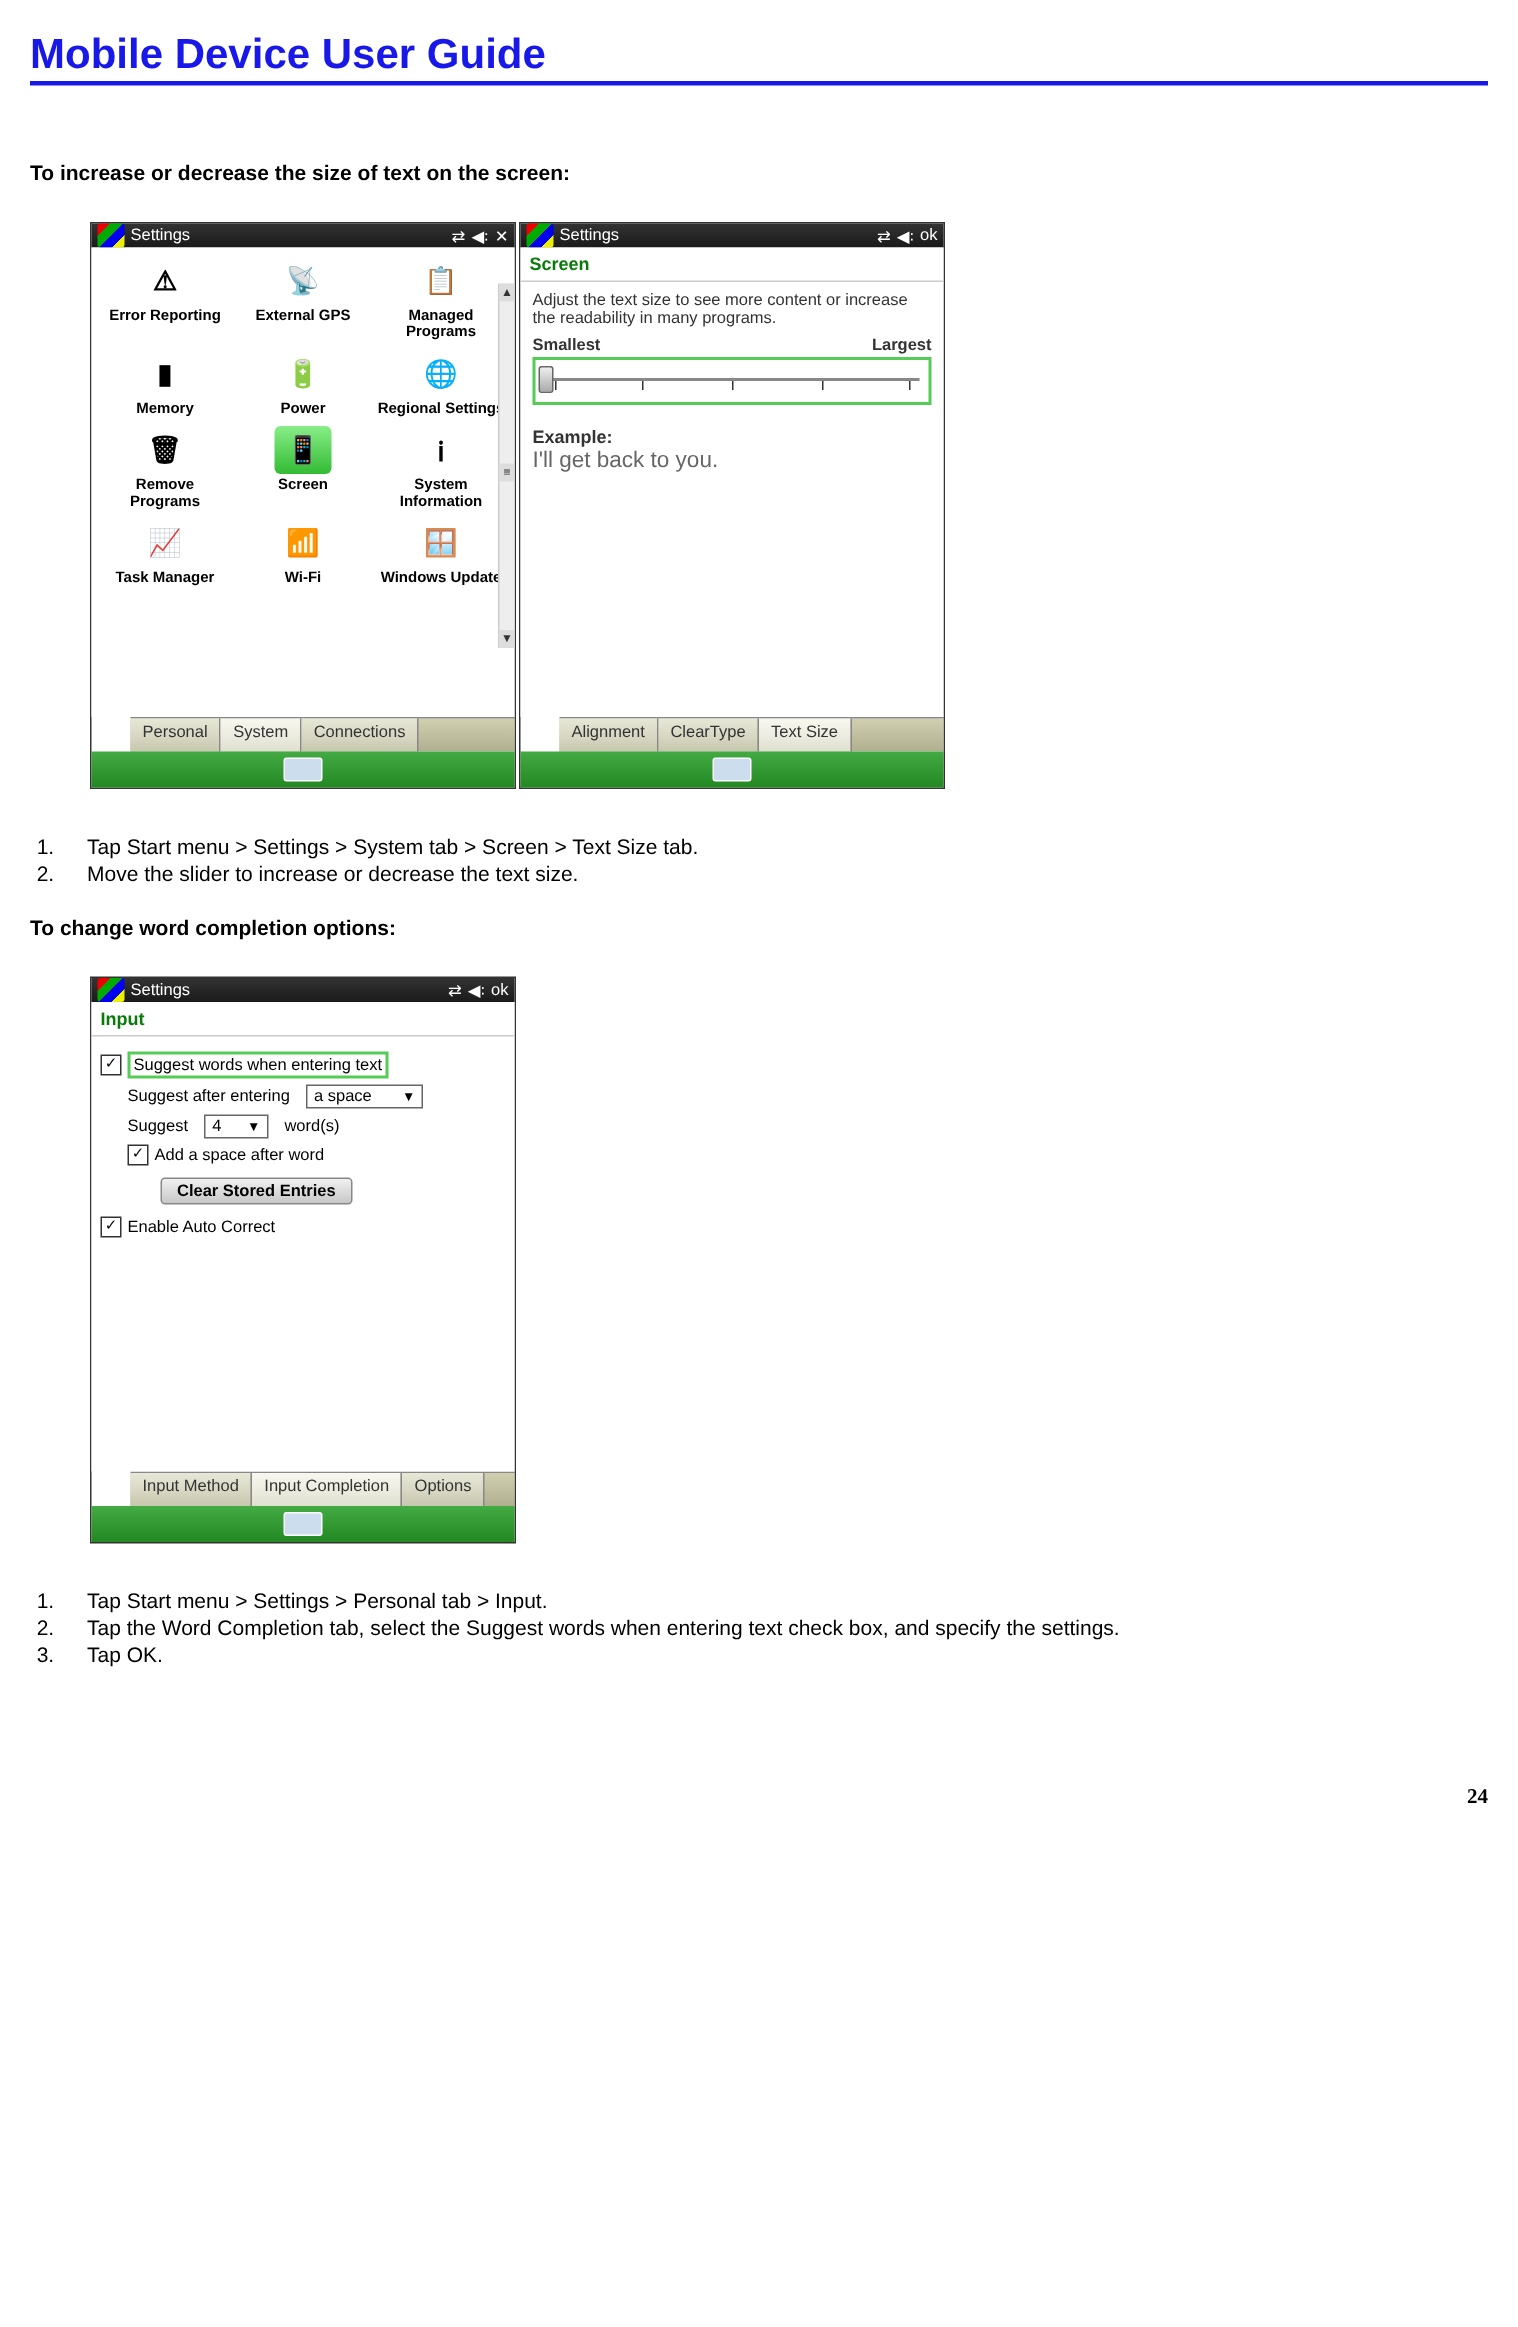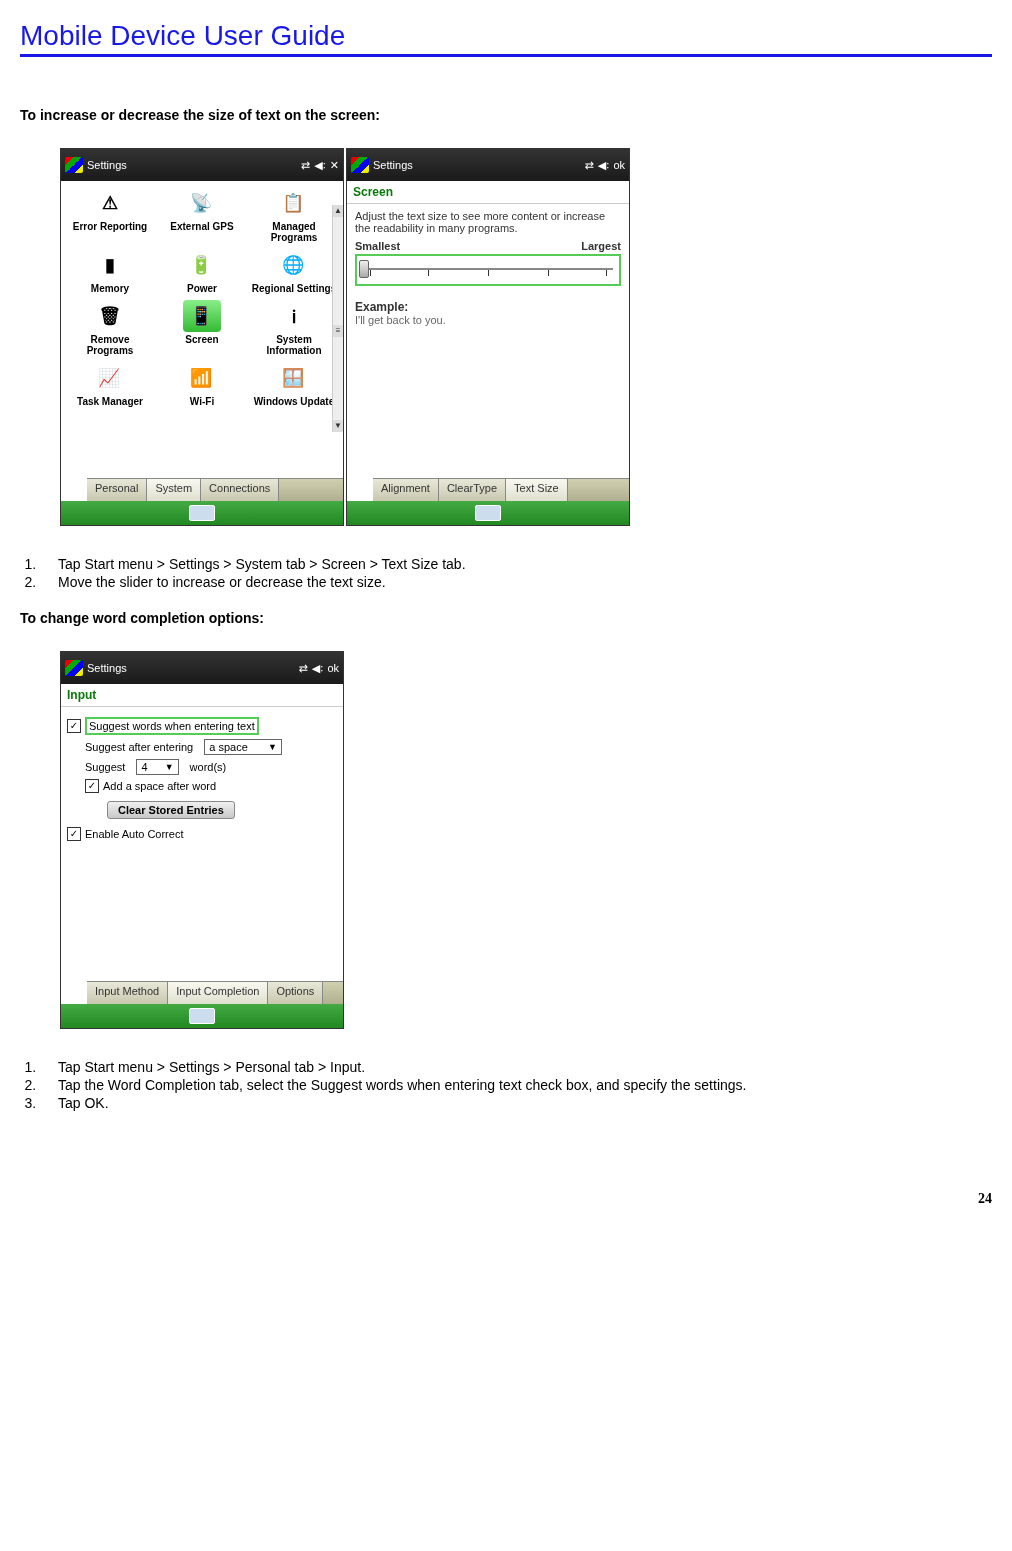--- a/index.html
+++ b/index.html
@@ -5,21 +5,21 @@
   body {
     font-family: Arial, sans-serif;
     margin: 0;
     padding: 20px 60px 20px 20px;
     font-size: 14px;
     width: 972px;
   }
   .title {
     color: #1818e8;
     font-size: 28px;
-    font-weight: normal;
+    font-weight: bold;
     font-family: Arial, sans-serif;
     border-bottom: 3px solid #1818e8;
     padding-bottom: 2px;
     margin-bottom: 50px;
   }
   .section-heading {
     font-weight: bold;
     margin: 20px 0 25px 0;
     font-size: 14px;
   }
@@ -34,21 +34,21 @@
     height: 376px;
     background: #fff;
     border: 1px solid #333;
     display: flex;
     flex-direction: column;
     position: relative;
   }
   .phone-header {
     background: linear-gradient(to bottom, #333 0%, #1a1a1a 100%);
     color: #fff;
-    height: 32px;
+    height: 16px;
     display: flex;
     align-items: center;
     padding: 0 4px;
     font-size: 11px;
     justify-content: space-between;
   }
   .phone-header-left {
     display: flex;
     align-items: center;
     gap: 4px;
@@ -204,21 +204,21 @@
     border: 1px solid #666;
     border-radius: 2px;
   }
   .example-label {
     font-weight: bold;
     margin-top: 14px;
     font-size: 12px;
   }
   .example-text {
     color: #666;
-    font-size: 11px;
+    font-size: 15px;
   }
   
   .input-body {
     padding: 6px;
     font-size: 11px;
   }
   .check-row {
     display: flex;
     align-items: center;
     gap: 4px;

